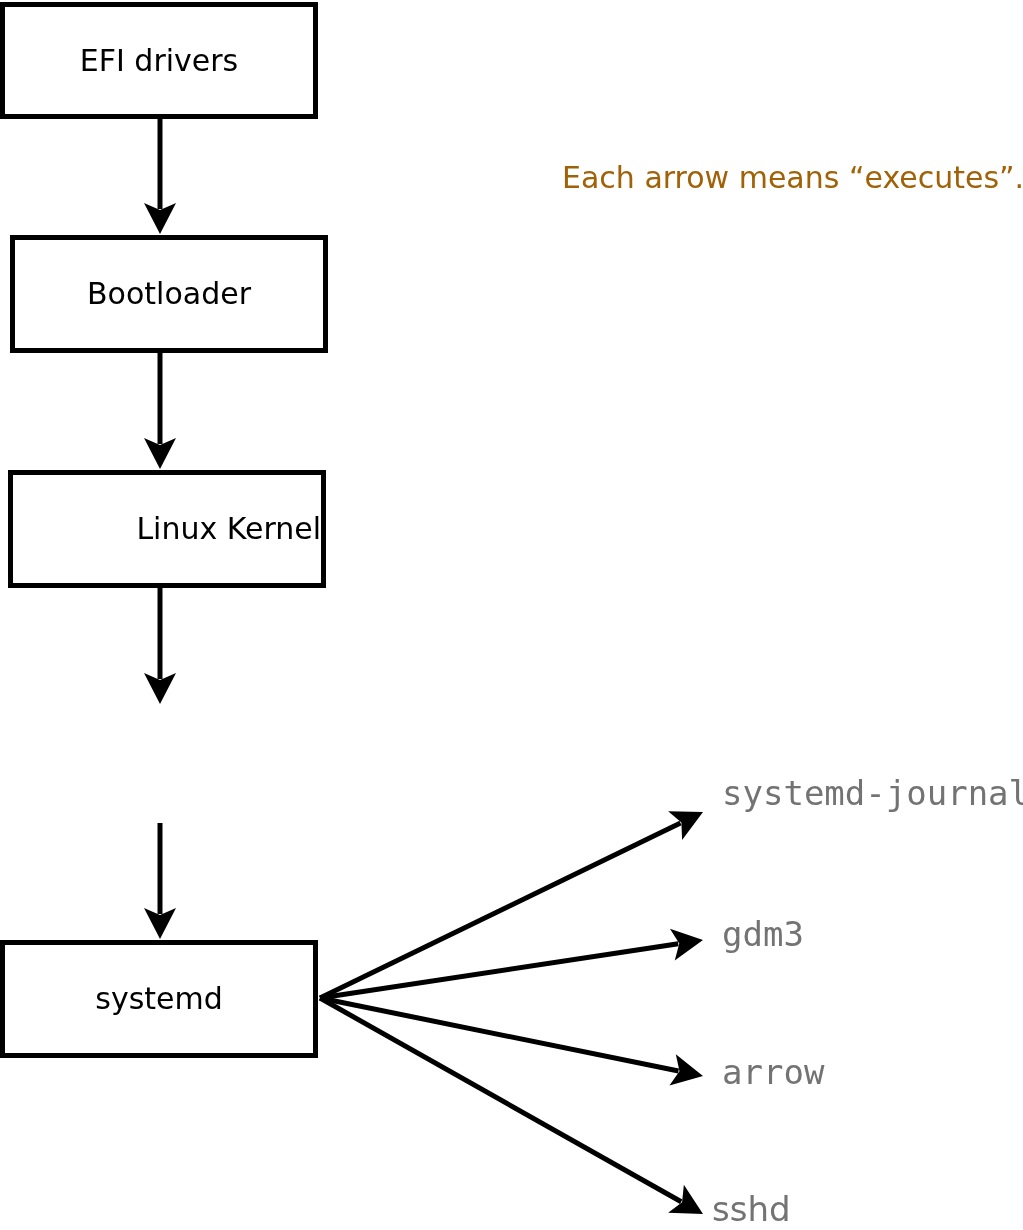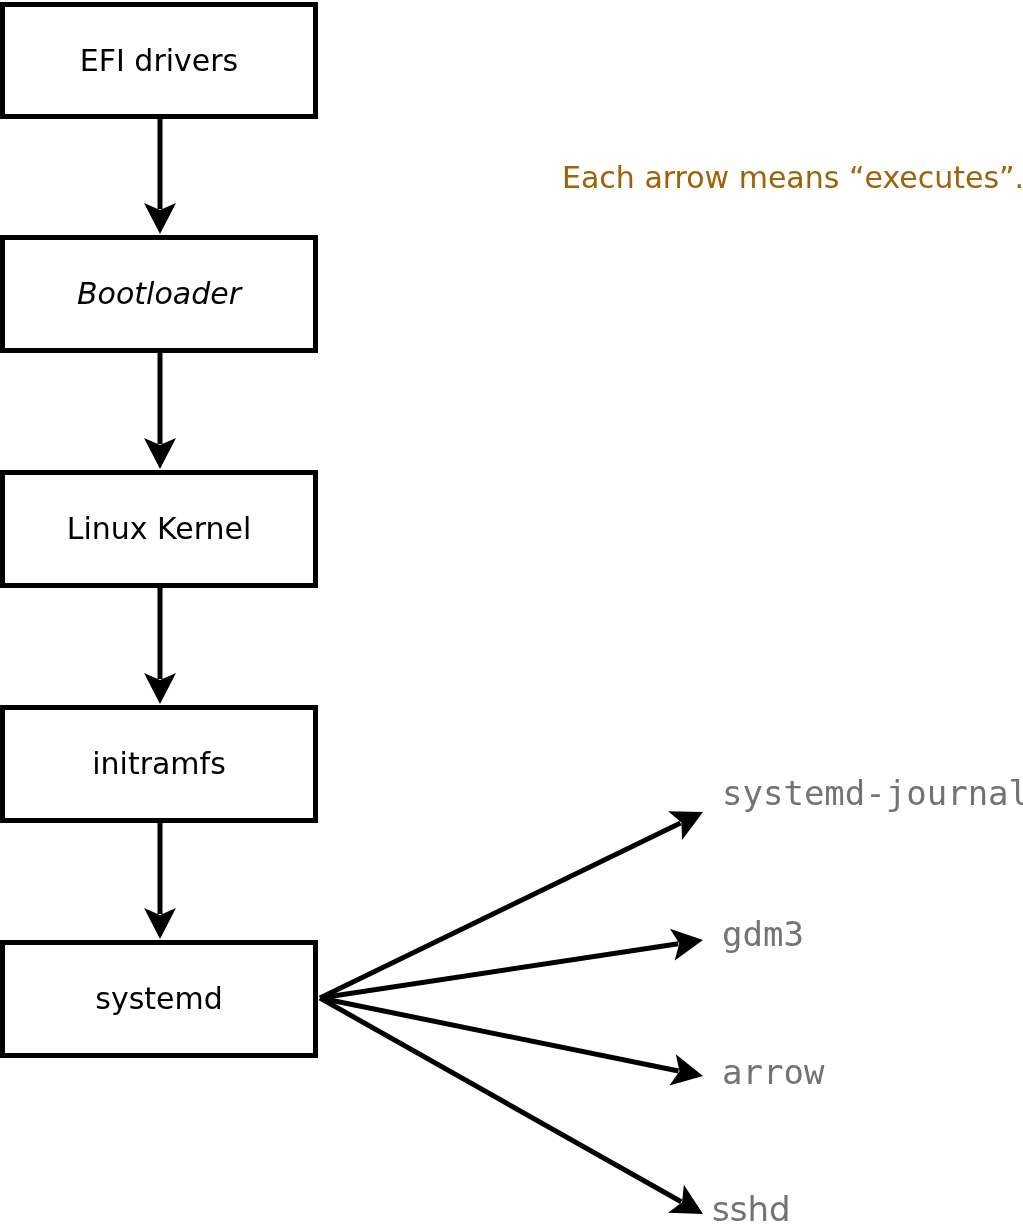--- a/index.html
+++ b/index.html
@@ -91,31 +91,28 @@
         <polygon points="703,1076 669.430595900863,1085.4918443112413 679.4827404558138,1071.2105842181552 675.8164836099893,1054.1354982523264" fill="#000000"></polygon>
         <line x1="320" y1="998" x2="681.2242907139955" y2="1201.7191822303473" stroke="#000000" stroke-width="5" stroke-linecap="butt"></line>
         <polygon points="703,1214 668.1383971127767,1212.7082399086735 682.0953190854357,1202.2104149411334 683.8578438579322,1184.8353320225879" fill="#000000"></polygon>
       </g>
   </svg>
 
   <div class="stage-box" style="left:0px;top:2px;width:318px;height:117px;">
     <span class="stage-label">EFI drivers</span>
   </div>
 
-  <div class="stage-box" style="left:0px;top:235px;width:318px;height:118px;font-style:italic;">
+  <div class="stage-box" style="left:10px;top:235px;width:318px;height:118px;">
     <span class="stage-label">Bootloader</span>
   </div>
 
-  <div class="stage-box" style="left:0px;top:470px;width:318px;height:118px;">
+  <div class="stage-box" style="left:8px;top:470px;width:318px;height:118px;justify-content:flex-end;">
     <span class="stage-label">Linux Kernel</span>
   </div>
 
-  <div class="stage-box" style="left:0px;top:705px;width:318px;height:118px;">
-    <span class="stage-label">initramfs</span>
-  </div>
 
   <div class="stage-box" style="left:0px;top:940px;width:318px;height:118px;">
     <span class="stage-label">systemd</span>
   </div>
 
   <div class="caption" style="left:562px;top:163px;">Each arrow means “executes”.</div>
 
   <div class="child-label" style="left:722px;top:776px;">systemd-journal</div>
   <div class="child-label" style="left:722px;top:917px;">gdm3</div>
   <div class="child-label" style="left:722px;top:1055px;">arrow</div>

